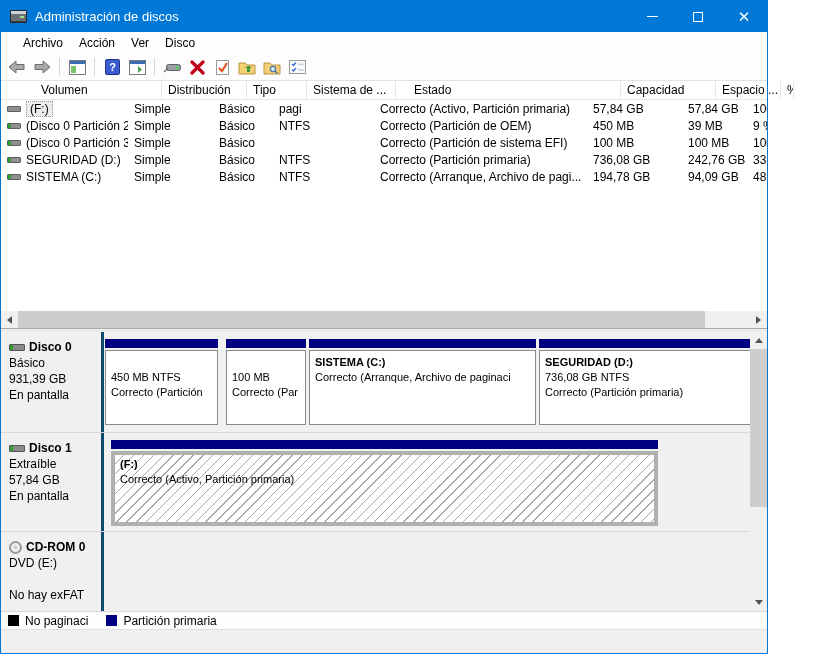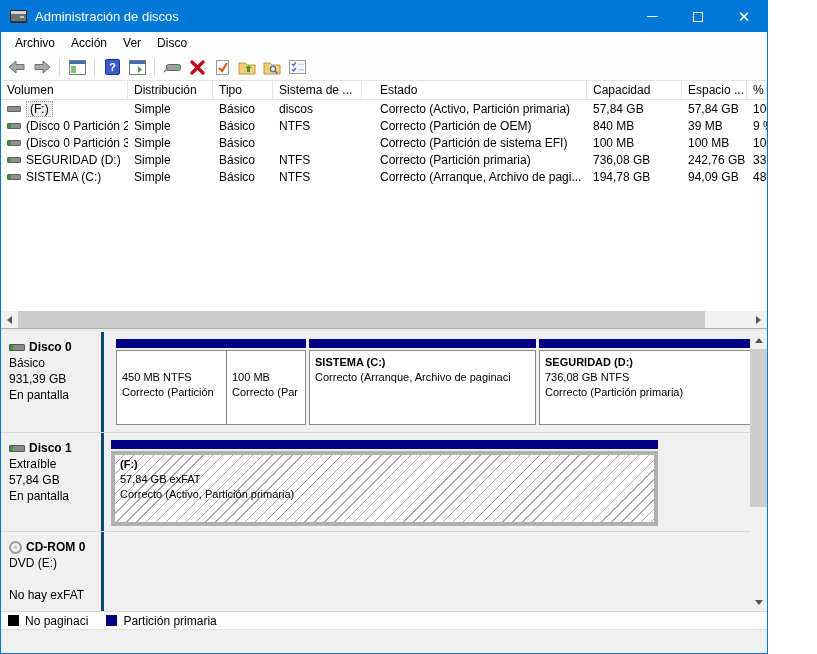--- a/index.html
+++ b/index.html
@@ -13,32 +13,32 @@
   .title-icon { width:17px; height:13px; margin:0 8px 0 9px; background:linear-gradient(#cfd2d6 0 3px,#6b7076 3px 10px,#3c4044 10px); border:1px solid #23262a; border-radius:1px; position:relative; }
   .title-icon::after { content:""; position:absolute; right:2px; top:5px; width:4px; height:2px; background:#9fe08f; }
   .title-text { font-size:13px; }
   .win-controls { margin-left:auto; display:flex; height:100%; }
   .win-btn { width:46px; height:100%; display:flex; align-items:center; justify-content:center; color:#fff; cursor:default; }
   .glyph-min { width:11px; border-top:1px solid #fff; display:inline-block; }
   .glyph-max { width:10px; height:10px; border:1px solid #fff; display:inline-block; }
   .glyph-close { font-size:15px; line-height:1; }
 
   
-  .menubar { height:22px; background:#fdfdfd; display:flex; align-items:center; padding-left:6px; flex-shrink:0; }
+  .menubar { height:22px; background:#fdfdfd; display:flex; align-items:center; padding-left:14px; flex-shrink:0; }
   .menu-item { padding:2px 8px; }
 
   
   .toolbar { height:27px; background:#fdfdfd; border-bottom:1px solid #dfe4e8; display:flex; align-items:center; padding-left:5px; gap:3px; flex-shrink:0; }
   .tbtn { width:22px; height:22px; display:flex; align-items:center; justify-content:center; }
   .tsep { width:1px; height:18px; background:#d8d8d8; margin:0 3px; }
 
   
   .top-pane { height:247px; display:flex; flex-direction:column; background:#fff; flex-shrink:0; position:relative; }
   .vrow { display:flex; height:17px; align-items:center; flex-shrink:0; }
-  .vhead { height:19px; border-bottom:1px solid #e5e5e5; }
+  .vhead { height:19px; border-bottom:1px solid #e5e5e5;padding-left:34px; }
   .vcell { padding:0 6px; overflow:hidden; white-space:nowrap; flex-shrink:0; height:100%; display:flex; align-items:center; gap:5px; }
   .vhead .vcell { border-right:1px solid #e5e5e5; }
   .c0{width:127px;} .c1{width:85px;} .c2{width:60px;} .c3{width:89px;} .c4{width:213px;margin-left:12px;} .c5{width:95px;} .c6{width:65px;} .c7{flex:1;}
   .drive-ico { width:14px; height:6px; border-radius:1px; background:#8f8f8f; border:1px solid #5f5f5f; flex-shrink:0; }
   .drive-ico.led { background:linear-gradient(90deg,#2f9e2f 0 3px,#8f8f8f 3px); }
   .sel-box { background:#ececec; border:1px dotted #9a9a9a; padding:0 3px; }
   .list-filler { flex:1; }
 
   
   .hscroll { height:17px; background:#f0f0f0; display:flex; align-items:center; flex-shrink:0; }
@@ -200,37 +200,37 @@
       <span class="vcell c7">% disponible</span>
     </div>
 
     <div class="vrow">
       <span class="vcell c0">
           <span class="drive-ico"></span>
           <span class="sel-box">(F:)</span>
         </span>
       <span class="vcell c1">Simple</span>
       <span class="vcell c2">Básico</span>
-      <span class="vcell c3">discos</span>
+      <span class="vcell c3">pagi</span>
       <span class="vcell c4">Correcto (Activo, Partición primaria)</span>
       <span class="vcell c5">57,84 GB</span>
       <span class="vcell c6">57,84 GB</span>
       <span class="vcell c7">100 %</span>
     </div>
 
     <div class="vrow">
       <span class="vcell c0">
           <span class="drive-ico led"></span>
           <span>(Disco 0 Partición 2)</span>
         </span>
       <span class="vcell c1">Simple</span>
       <span class="vcell c2">Básico</span>
       <span class="vcell c3">NTFS</span>
       <span class="vcell c4">Correcto (Partición de OEM)</span>
-      <span class="vcell c5">840 MB</span>
+      <span class="vcell c5">450 MB</span>
       <span class="vcell c6">39 MB</span>
       <span class="vcell c7">9 %</span>
     </div>
 
     <div class="vrow">
       <span class="vcell c0">
           <span class="drive-ico led"></span>
           <span>(Disco 0 Partición 3)</span>
         </span>
       <span class="vcell c1">Simple</span>
@@ -293,21 +293,21 @@
         <div class="disk-head">
           <div class="disk-name">
               <span class="dico"></span>
               <span>Disco 0</span>
             </div>
           <div class="disk-line">Básico</div>
           <div class="disk-line">931,39 GB</div>
           <div class="disk-line">En pantalla</div>
         </div>
         <div class="disk-graphic">
-          <div class="pblock" style="left:12px; width:113px;">
+          <div class="pblock" style="left:1px; width:113px;">
             <div class="pbar"></div>
             <div class="pbody">
               <div class="ptitle"></div>
               <div>450 MB NTFS</div>
               <div>Correcto (Partición</div>
             </div>
           </div>
           <div class="pblock" style="left:122px; width:80px;">
             <div class="pbar"></div>
             <div class="pbody">
@@ -342,21 +342,20 @@
             </div>
           <div class="disk-line">Extraíble</div>
           <div class="disk-line">57,84 GB</div>
           <div class="disk-line">En pantalla</div>
         </div>
         <div class="disk-graphic">
           <div class="pblock selected" style="left:7px; width:547px;">
             <div class="pbar"></div>
             <div class="pbody">
               <div class="ptitle">(F:)</div>
-              <div>57,84 GB exFAT</div>
               <div>Correcto (Activo, Partición primaria)</div>
             </div>
           </div>
         </div>
       </div>
 
       <div class="disk-row row-cd">
         <div class="disk-head">
           <div class="disk-name">
               <span class="cdico"></span>

